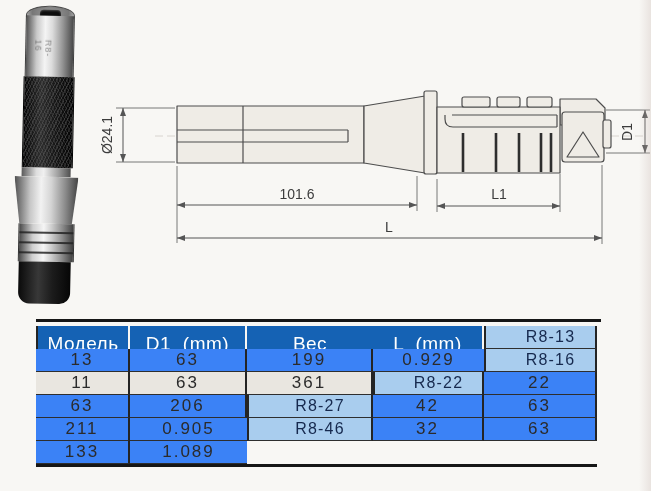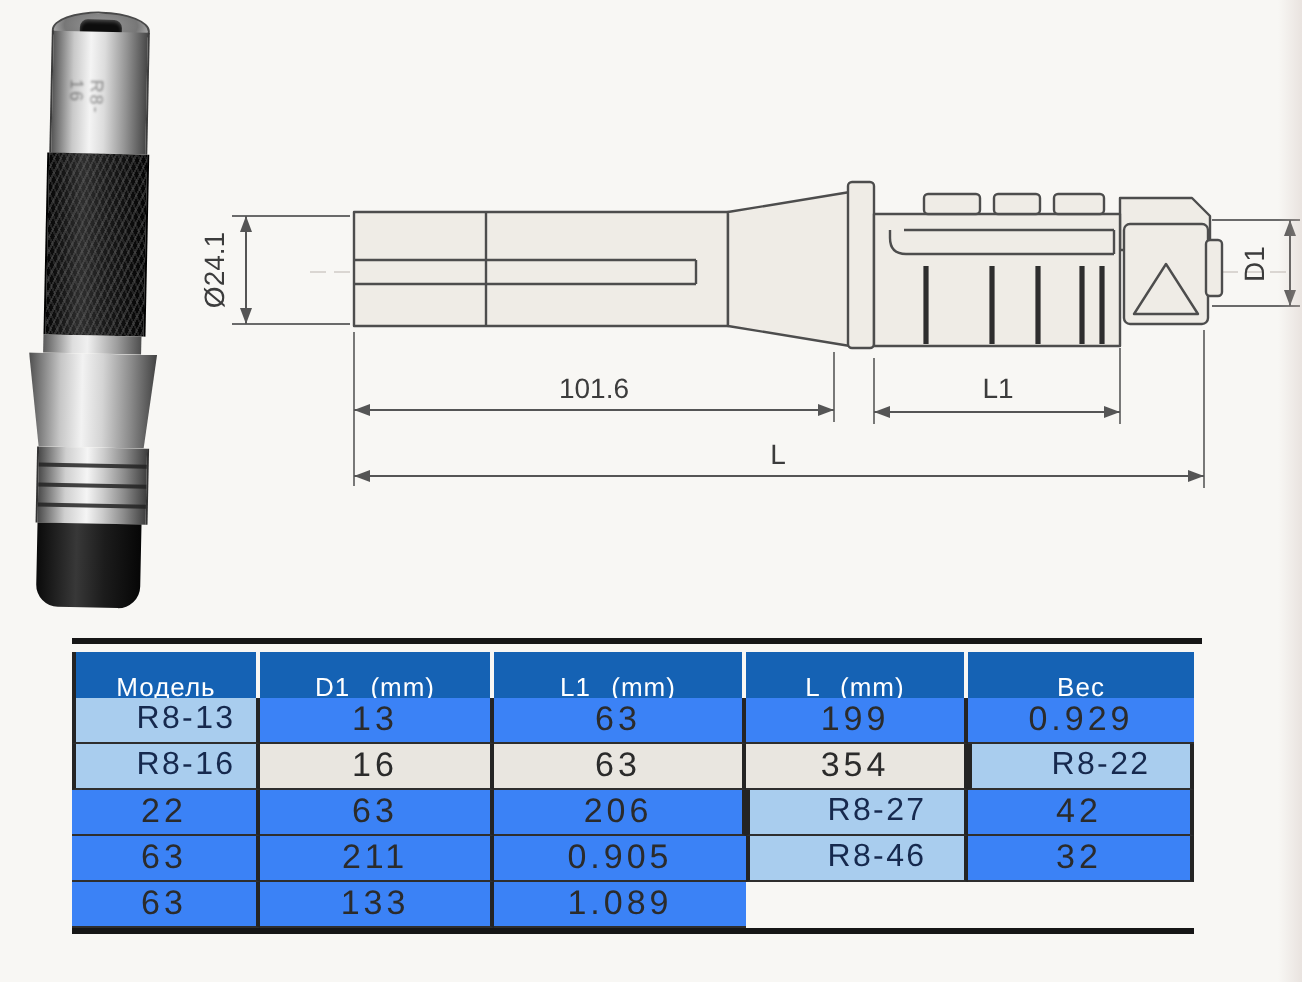--- a/index.html
+++ b/index.html
@@ -48,21 +48,21 @@
   .drawing svg{display:block;}
   .dim-text{font-family:"Liberation Sans","DejaVu Sans",sans-serif;font-size:14px;fill:#3c3c3c;}
 
   
   .spec-table{position:absolute;left:36px;top:319px;width:561px;}
   .t-topline{width:565px;height:3px;background:#161616;}
   .t-bottomline{width:561px;height:3px;background:#161616;}
   .t-grid{display:grid;grid-template-columns:94px 117px 126px 111px 113px;
     grid-auto-rows:23px;margin-top:4px;}
   .th{height:35px;line-height:35px;background:#1562b4;color:#fff;text-align:center;
-    font-size:13px;letter-spacing:.5px;word-spacing:6px;
+    font-size:19px;letter-spacing:.5px;word-spacing:6px;
     border-right:2px solid #f8f7f4;border-bottom:2px solid #242424;box-sizing:border-box;}
   .th.last{border-right:none;}
   .th.first{border-left:2px solid #242424;}
   .td{line-height:21px;text-align:center;font-size:17px;color:#2b2b2b;letter-spacing:2px;
     background:#3b82f6;border-right:2px solid #242424;border-bottom:1.5px solid #2e2e2e;
     box-sizing:border-box;}
   .td.last{border-right:none;}
   .td.model{background:#a9cdee;color:#16294e;font-size:16px;letter-spacing:1.2px;
     border-left:2px solid #242424;padding-left:20px;}
   .td.hl{background:#e9e6e0;}
@@ -169,34 +169,33 @@
       <text class="dim-text" x="289" y="157" text-anchor="middle">L</text>
       <text class="dim-text" transform="translate(532,57) rotate(-90)" text-anchor="middle">D1</text>
     </svg>
   </div>
 
   <div class="spec-table">
     <div class="t-topline"></div>
     <div class="t-grid">
       <div class="th first">Модель</div>
       <div class="th">D1 (mm)</div>
-      <div class="th">L1 (mm)</div>
+      <div class="th last">Вес</div>
       <div class="th">L (mm)</div>
-      <div class="th last">Вес</div>
 
       <div class="td model">R8-13</div>
       <div class="td">13</div>
       <div class="td">63</div>
       <div class="td">199</div>
       <div class="td last">0.929</div>
 
       <div class="td model">R8-16</div>
-      <div class="td hl">16</div>
+      <div class="td hl">11</div>
       <div class="td hl">63</div>
-      <div class="td hl">354</div>
+      <div class="td hl">361</div>
 
       <div class="td model">R8-22</div>
       <div class="td">22</div>
       <div class="td">63</div>
       <div class="td">206</div>
 
       <div class="td model">R8-27</div>
       <div class="td">42</div>
       <div class="td">63</div>
       <div class="td">211</div>

